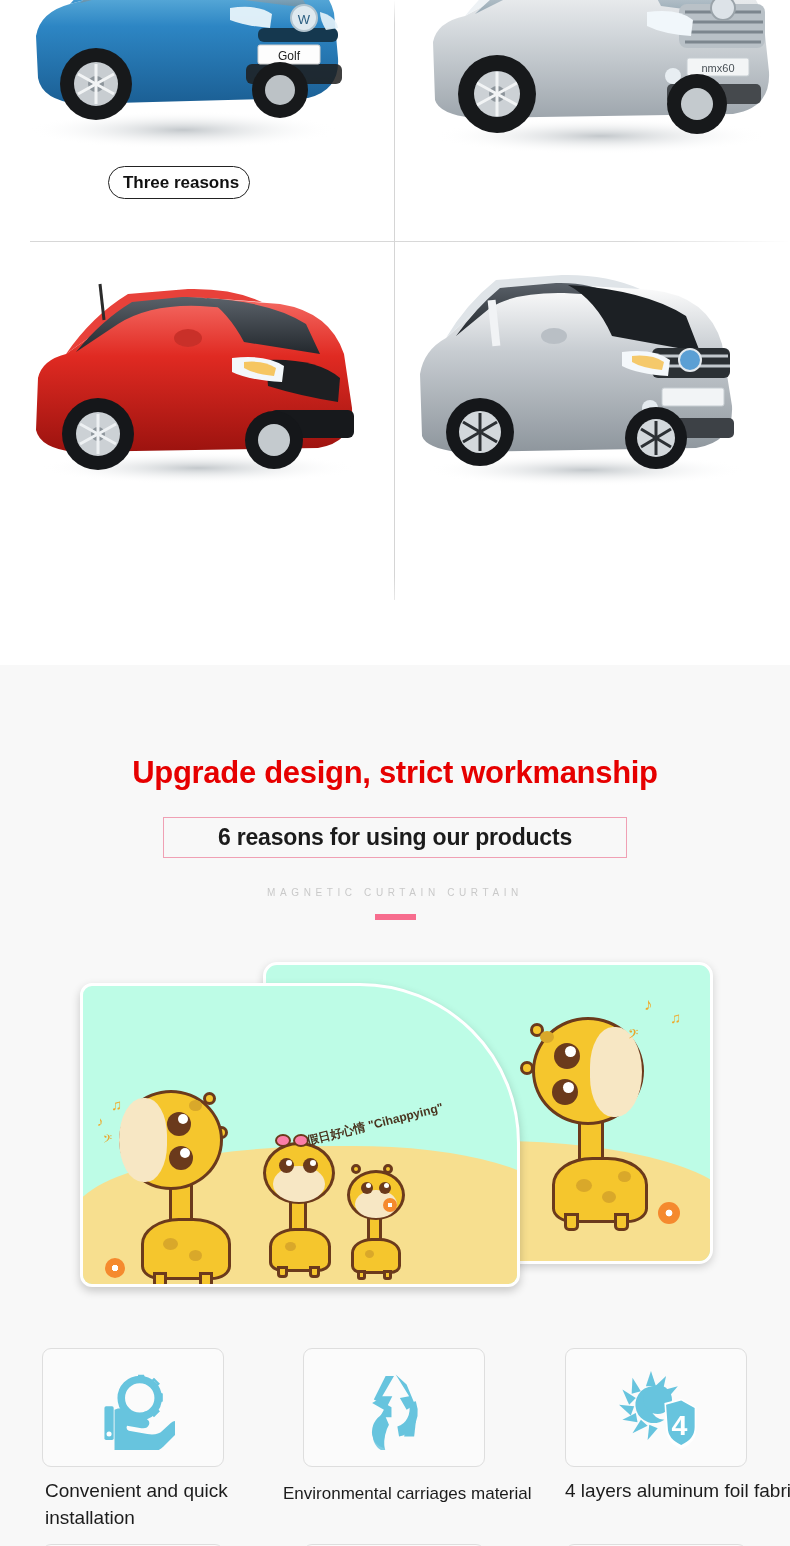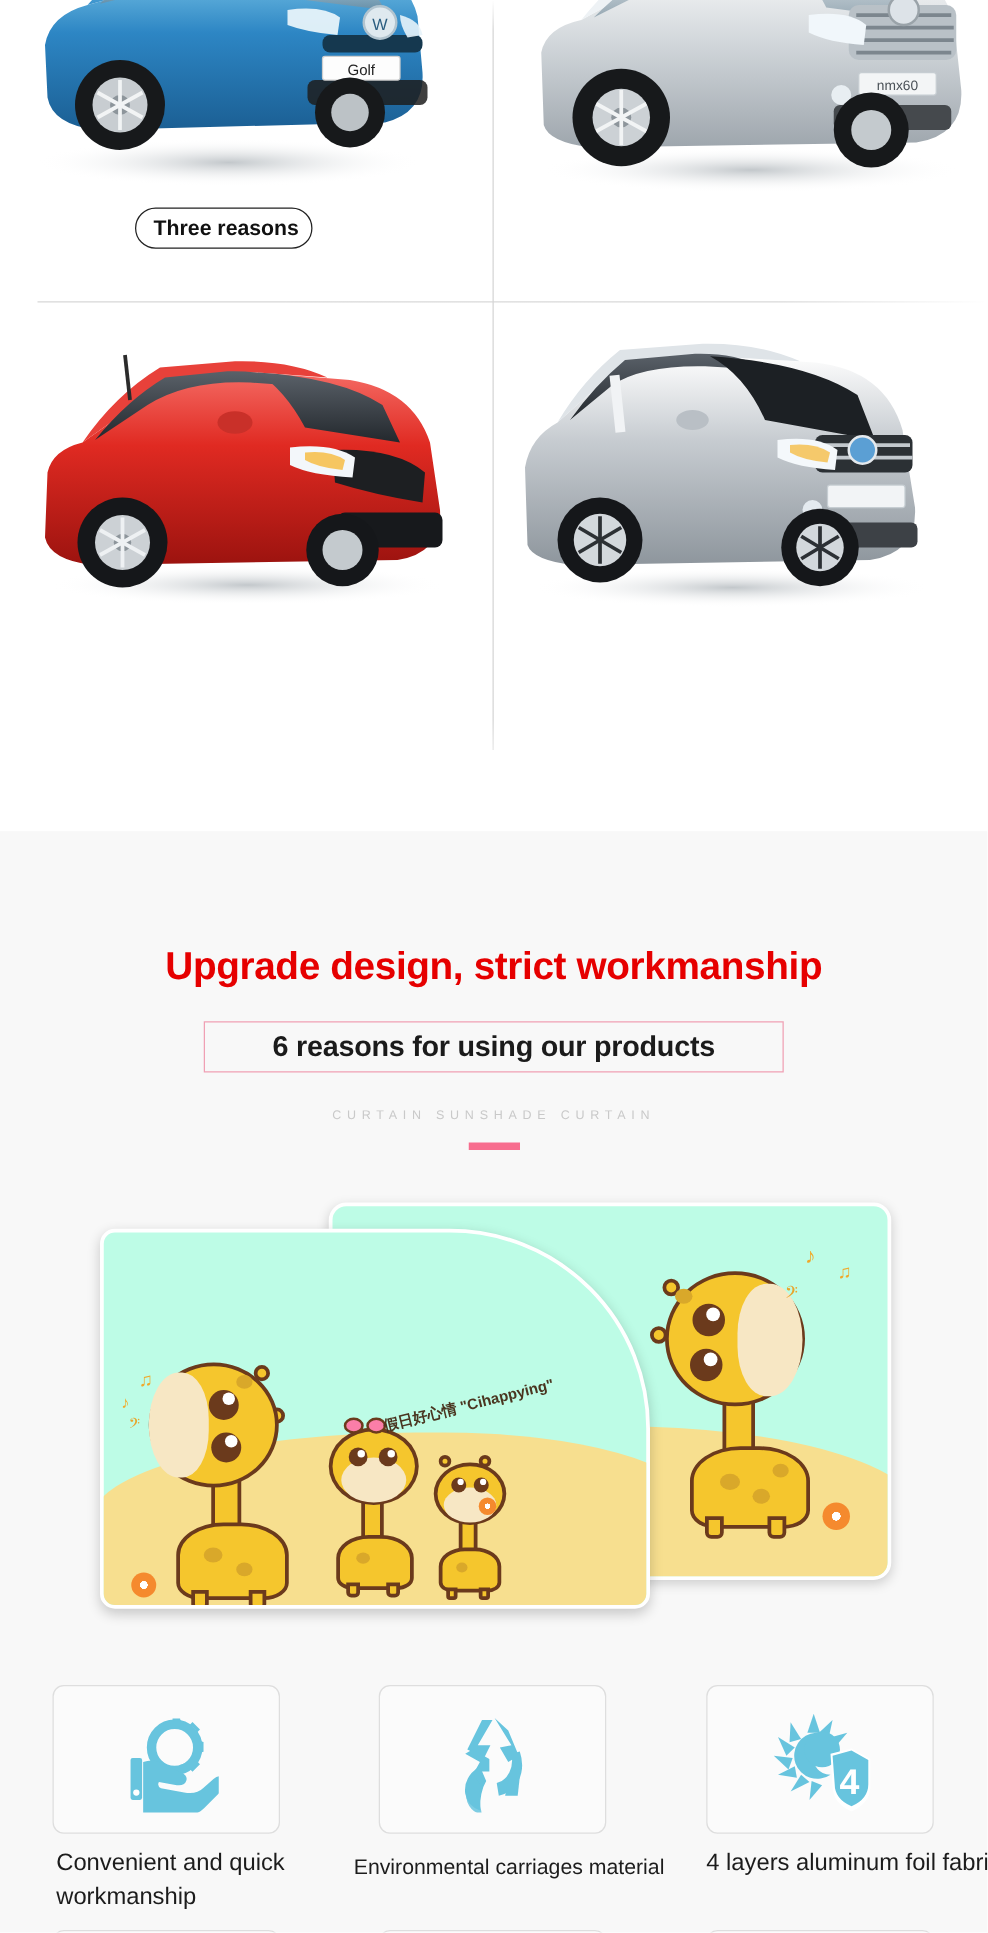--- a/index.html
+++ b/index.html
@@ -430,21 +430,21 @@
   </div>
 
   <div class="panel">
 
     <div class="headline">Upgrade design, strict workmanship</div>
 
     <div class="subbox">
       <span>6 reasons for using our products</span>
     </div>
 
-    <div class="kicker">CURTAIN SUNSHADE CURTAIN</div>
+    <div class="kicker">MAGNETIC CURTAIN CURTAIN</div>
     <div class="dash"></div>
 
     <div class="shades">
 
       <div class="shade-back">
         <div class="sand-b"></div>
 
         <div class="giraffe" style="left:252px; top:52px; width:160px; height:200px;">
           <div class="g-neck" style="left:60px; top:88px; width:26px; height:74px; border-radius:8px;"></div>
           <div class="g-body" style="left:34px; top:140px; width:96px; height:66px;"></div>
@@ -570,21 +570,21 @@
             </g>
             <path d="M46 24 a22 22 0 1 0 14 40 q-24 -2 -14 -40 z"></path>
             <circle cx="52" cy="40" r="17"></circle>
             <path d="M60 44 l20 -5 18 10 0 26 q0 16 -18 24 -18 -8 -18 -24 z" fill="#ffffff"></path>
             <path d="M62 46 l18 -5 16 9 0 23 q0 14 -16 21 -16 -7 -16 -21 z" fill="#67c4de"></path>
             <text x="78" y="82" font-size="34" font-weight="bold" text-anchor="middle" fill="#ffffff" font-family="Liberation Sans, sans-serif">4</text>
           </g>
         </svg>
       </div>
 
-      <div class="flabel l1">Convenient and quick workmanship</div>
+      <div class="flabel l1">Convenient and quick installation</div>
       <div class="flabel l2">Environmental carriages material</div>
       <div class="flabel l3">4 layers aluminum foil fabric</div>
 
       <div class="fcard-row2 c1"></div>
       <div class="fcard-row2 c2"></div>
       <div class="fcard-row2 c3"></div>
     </div>
   </div>
 
 

